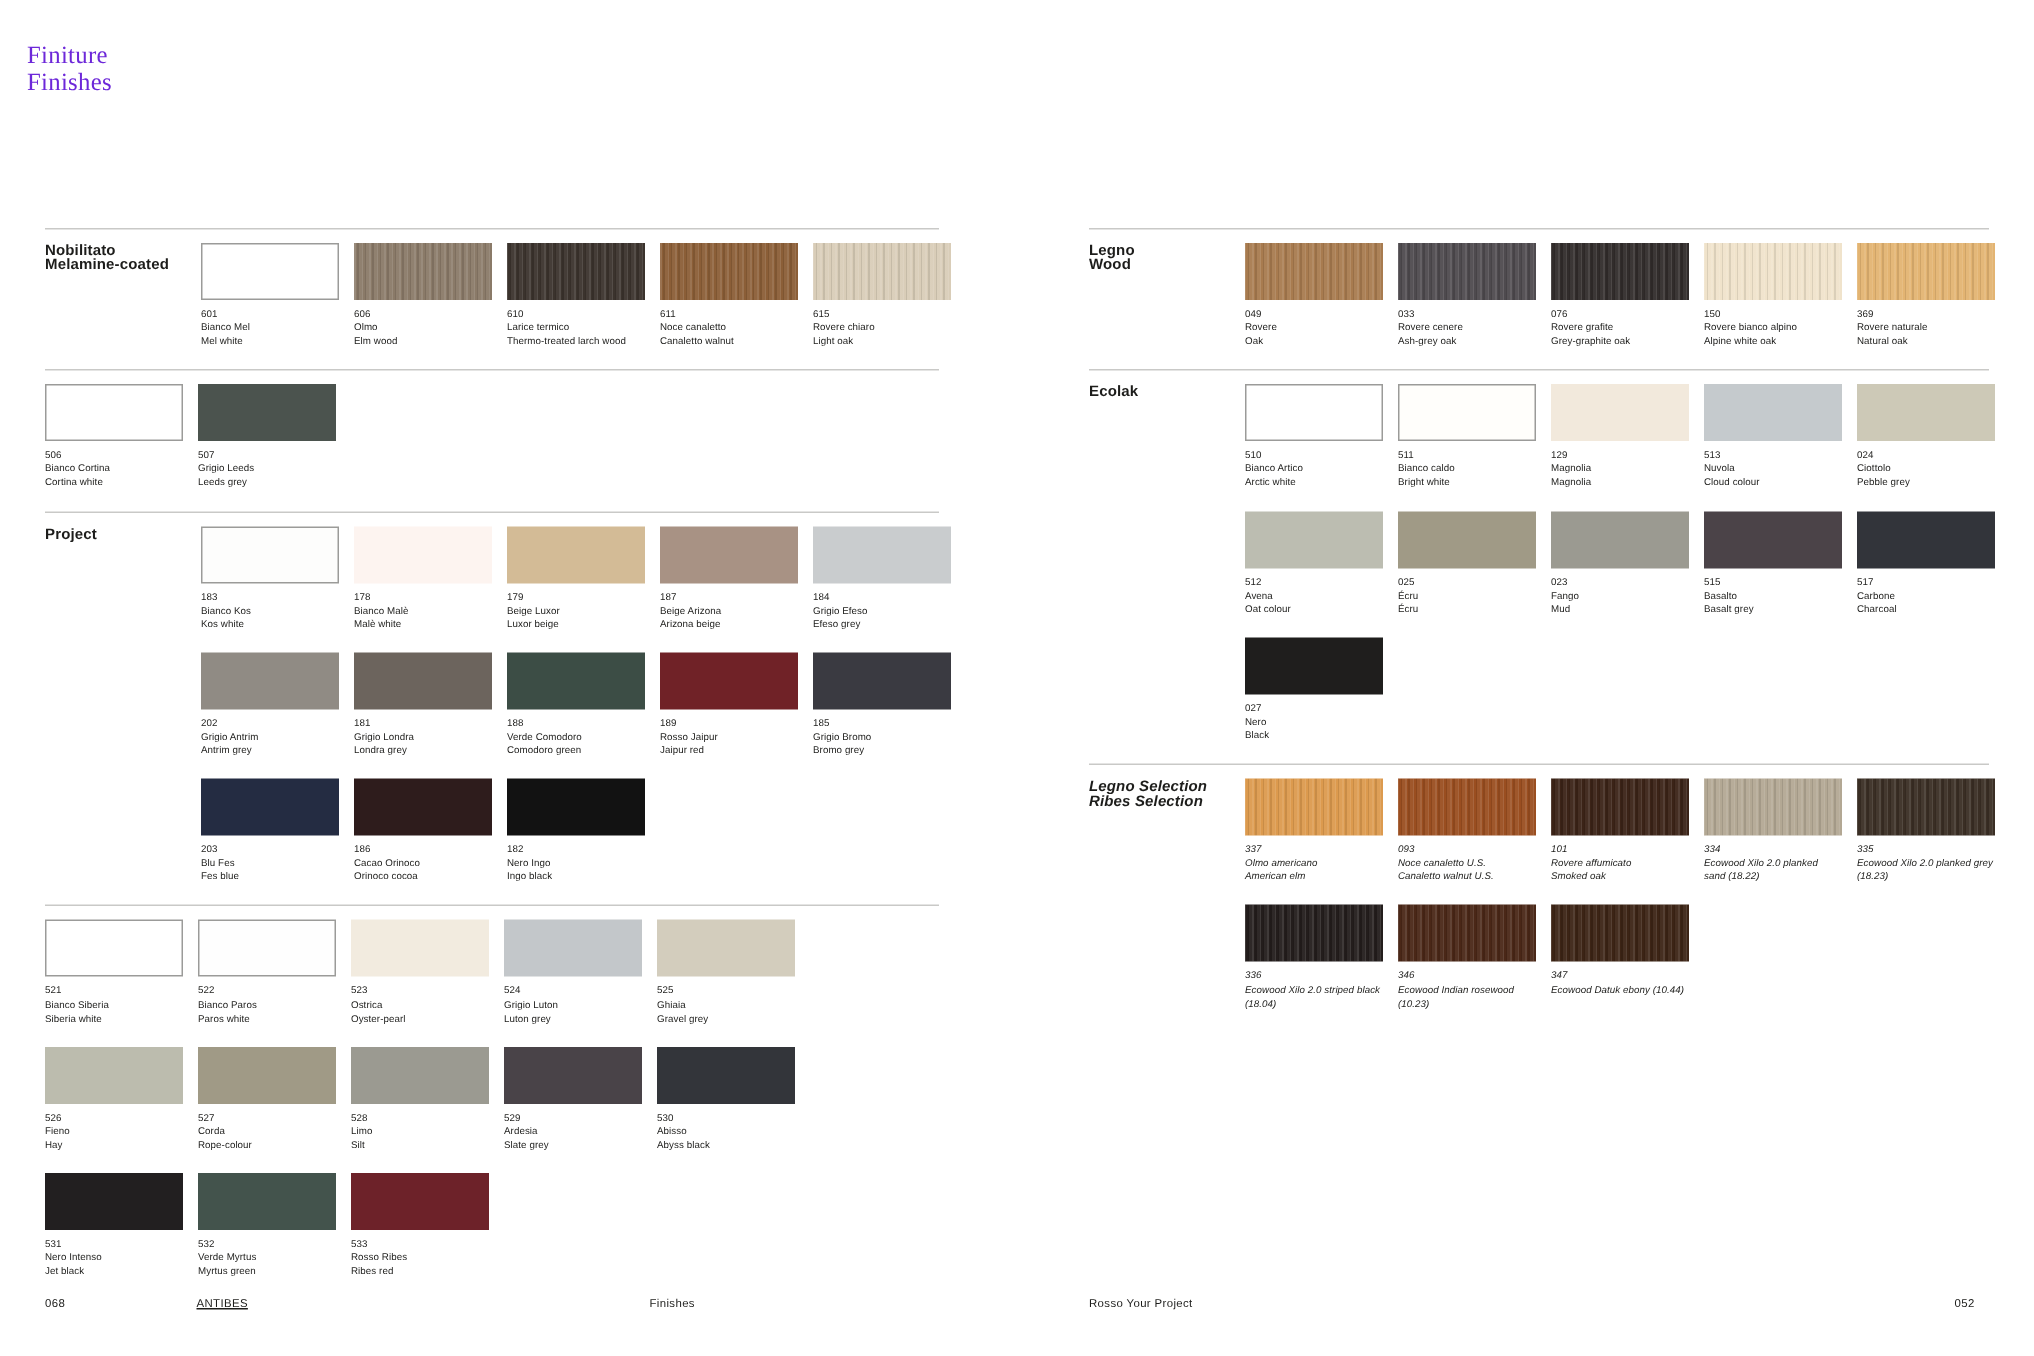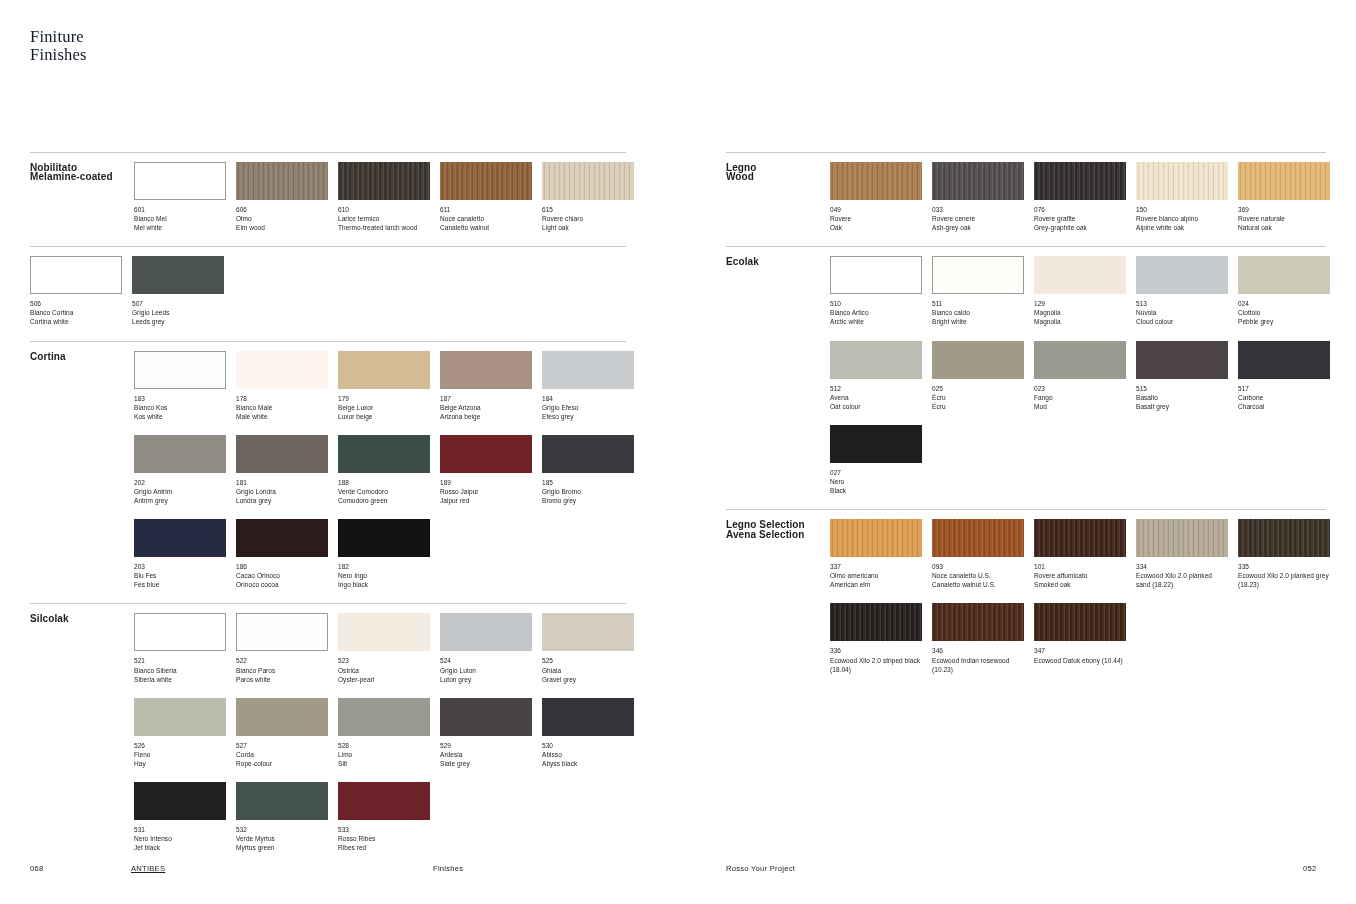--- a/index.html
+++ b/index.html
@@ -12,26 +12,26 @@
     height: 904px;
     font-family: "Liberation Sans", sans-serif;
     color: #1a1a1a;
     position: relative;
     overflow: hidden;
   }
 
   
   .title-block {
     position: absolute;
-    left: 30px;
+    left: 18px;
     top: 28px;
     font-family: "Liberation Serif", serif;
     font-size: 16.5px;
     line-height: 17.5px;
-    color: #0f172a;
+    color: #6d28d9;
     letter-spacing: 0.2px;
   }
   .title-block div { white-space: nowrap; }
 
   
   .page {
     position: absolute;
     top: 152px;
   }
   .page-left  { left: 30px;  width: 596px; }
@@ -210,21 +210,21 @@
               </div>
             </div>
           </div>
         </div>
       </div>
     </div>
     <div class="section" style="margin-bottom: 14px;">
       <div class="rule"></div>
       <div class="section-body">
         <div class="section-label">
-          <div>Cortina</div>
+          <div>Project</div>
         </div>
         <div class="grid">
           <div class="row">
             <div class="cell">
               <div class="swatch outlined" style="background: rgb(253, 253, 252);"></div>
               <div class="cap">
                 <span class="code">183</span>
                 <span class="it">Bianco Kos</span>
                 <span class="en">Kos white</span>
               </div>
@@ -329,23 +329,20 @@
                 <span class="en">Ingo black</span>
               </div>
             </div>
           </div>
         </div>
       </div>
     </div>
     <div class="section" style="margin-bottom: 14px;">
       <div class="rule"></div>
       <div class="section-body">
-        <div class="section-label">
-          <div>Silcolak</div>
-        </div>
         <div class="grid">
           <div class="row">
             <div class="cell">
               <div class="swatch outlined" style="background: rgb(255, 255, 255);"></div>
               <div class="cap">
                 <span class="code">521</span>
                 <span class="it">Bianco Siberia</span>
                 <span class="en">Siberia white</span>
               </div>
             </div>
@@ -605,26 +602,26 @@
               <div class="cap">
                 <span class="code">027</span>
                 <span class="it">Nero</span>
                 <span class="en">Black</span>
               </div>
             </div>
           </div>
         </div>
       </div>
     </div>
-    <div class="section" style="margin-bottom: 14px;">
+    <div class="section" style="margin-bottom: 14px; font-style: italic;">
       <div class="rule"></div>
       <div class="section-body">
         <div class="section-label">
           <div>Legno Selection</div>
-          <div>Avena Selection</div>
+          <div>Ribes Selection</div>
         </div>
         <div class="grid">
           <div class="row">
             <div class="cell">
               <div class="swatch grain-v" style="background: rgb(220, 154, 78);"></div>
               <div class="cap">
                 <span class="code">337</span>
                 <span class="it">Olmo americano</span>
                 <span class="en">American elm</span>
               </div>

